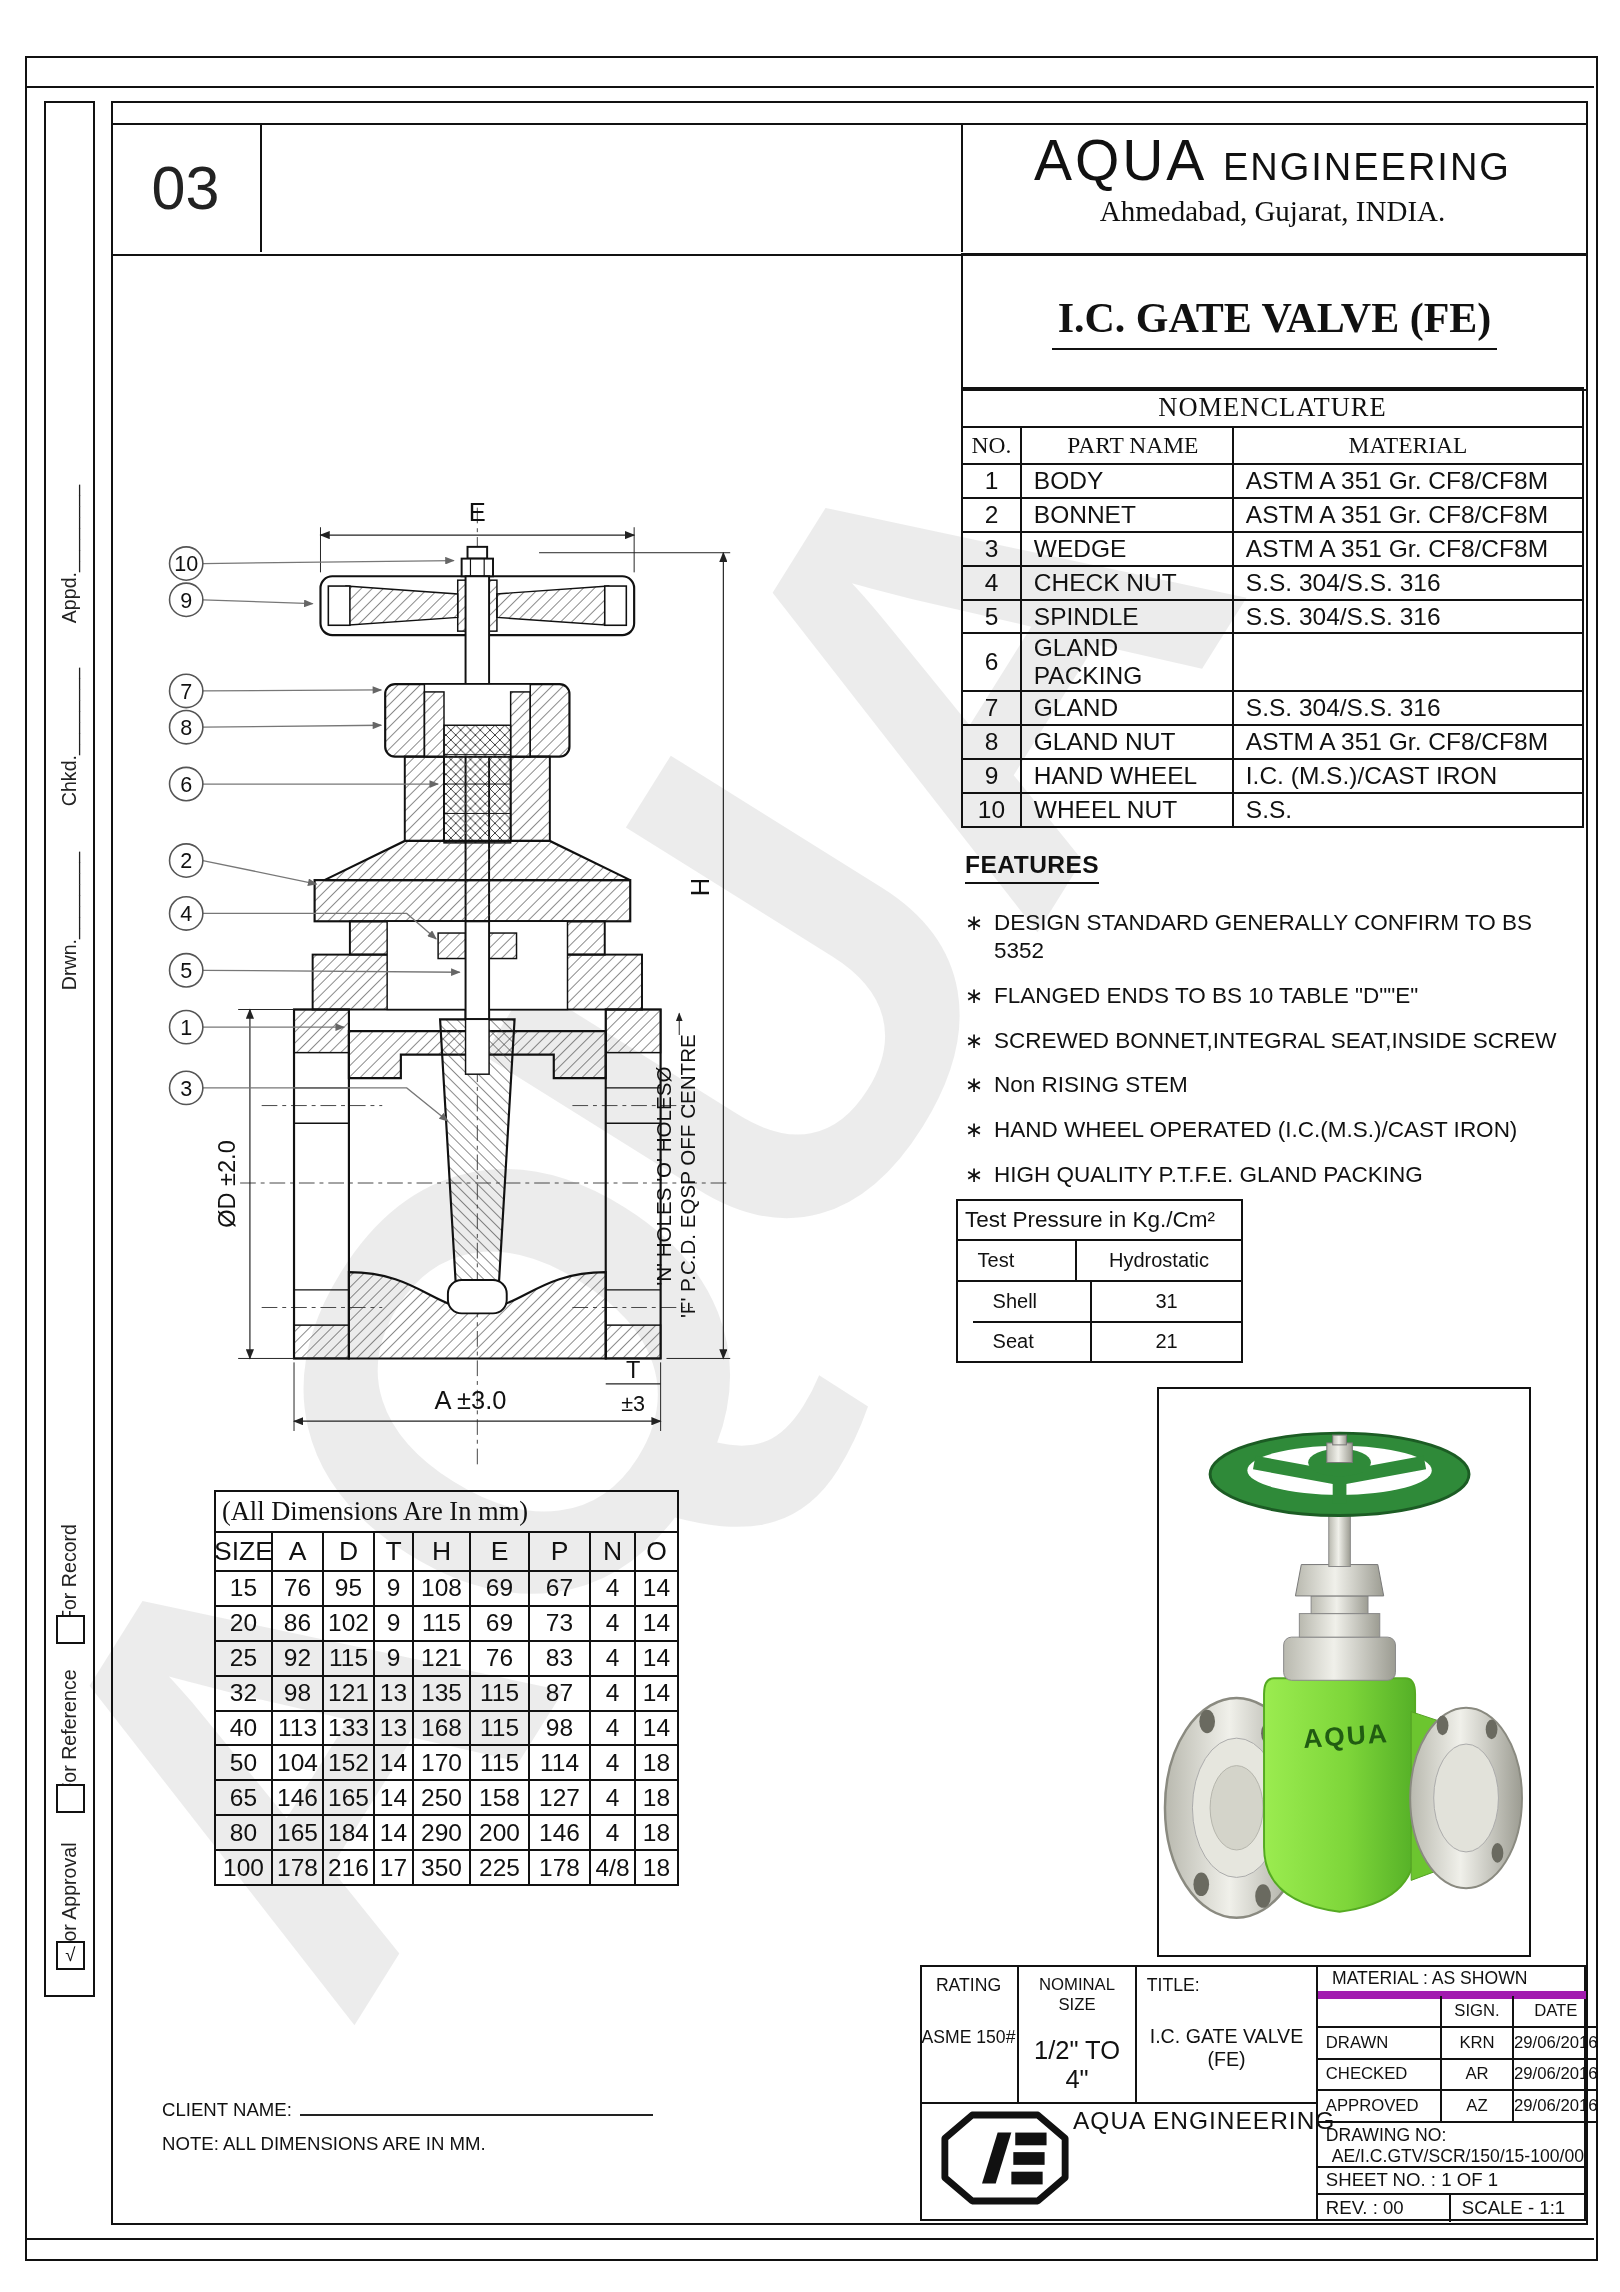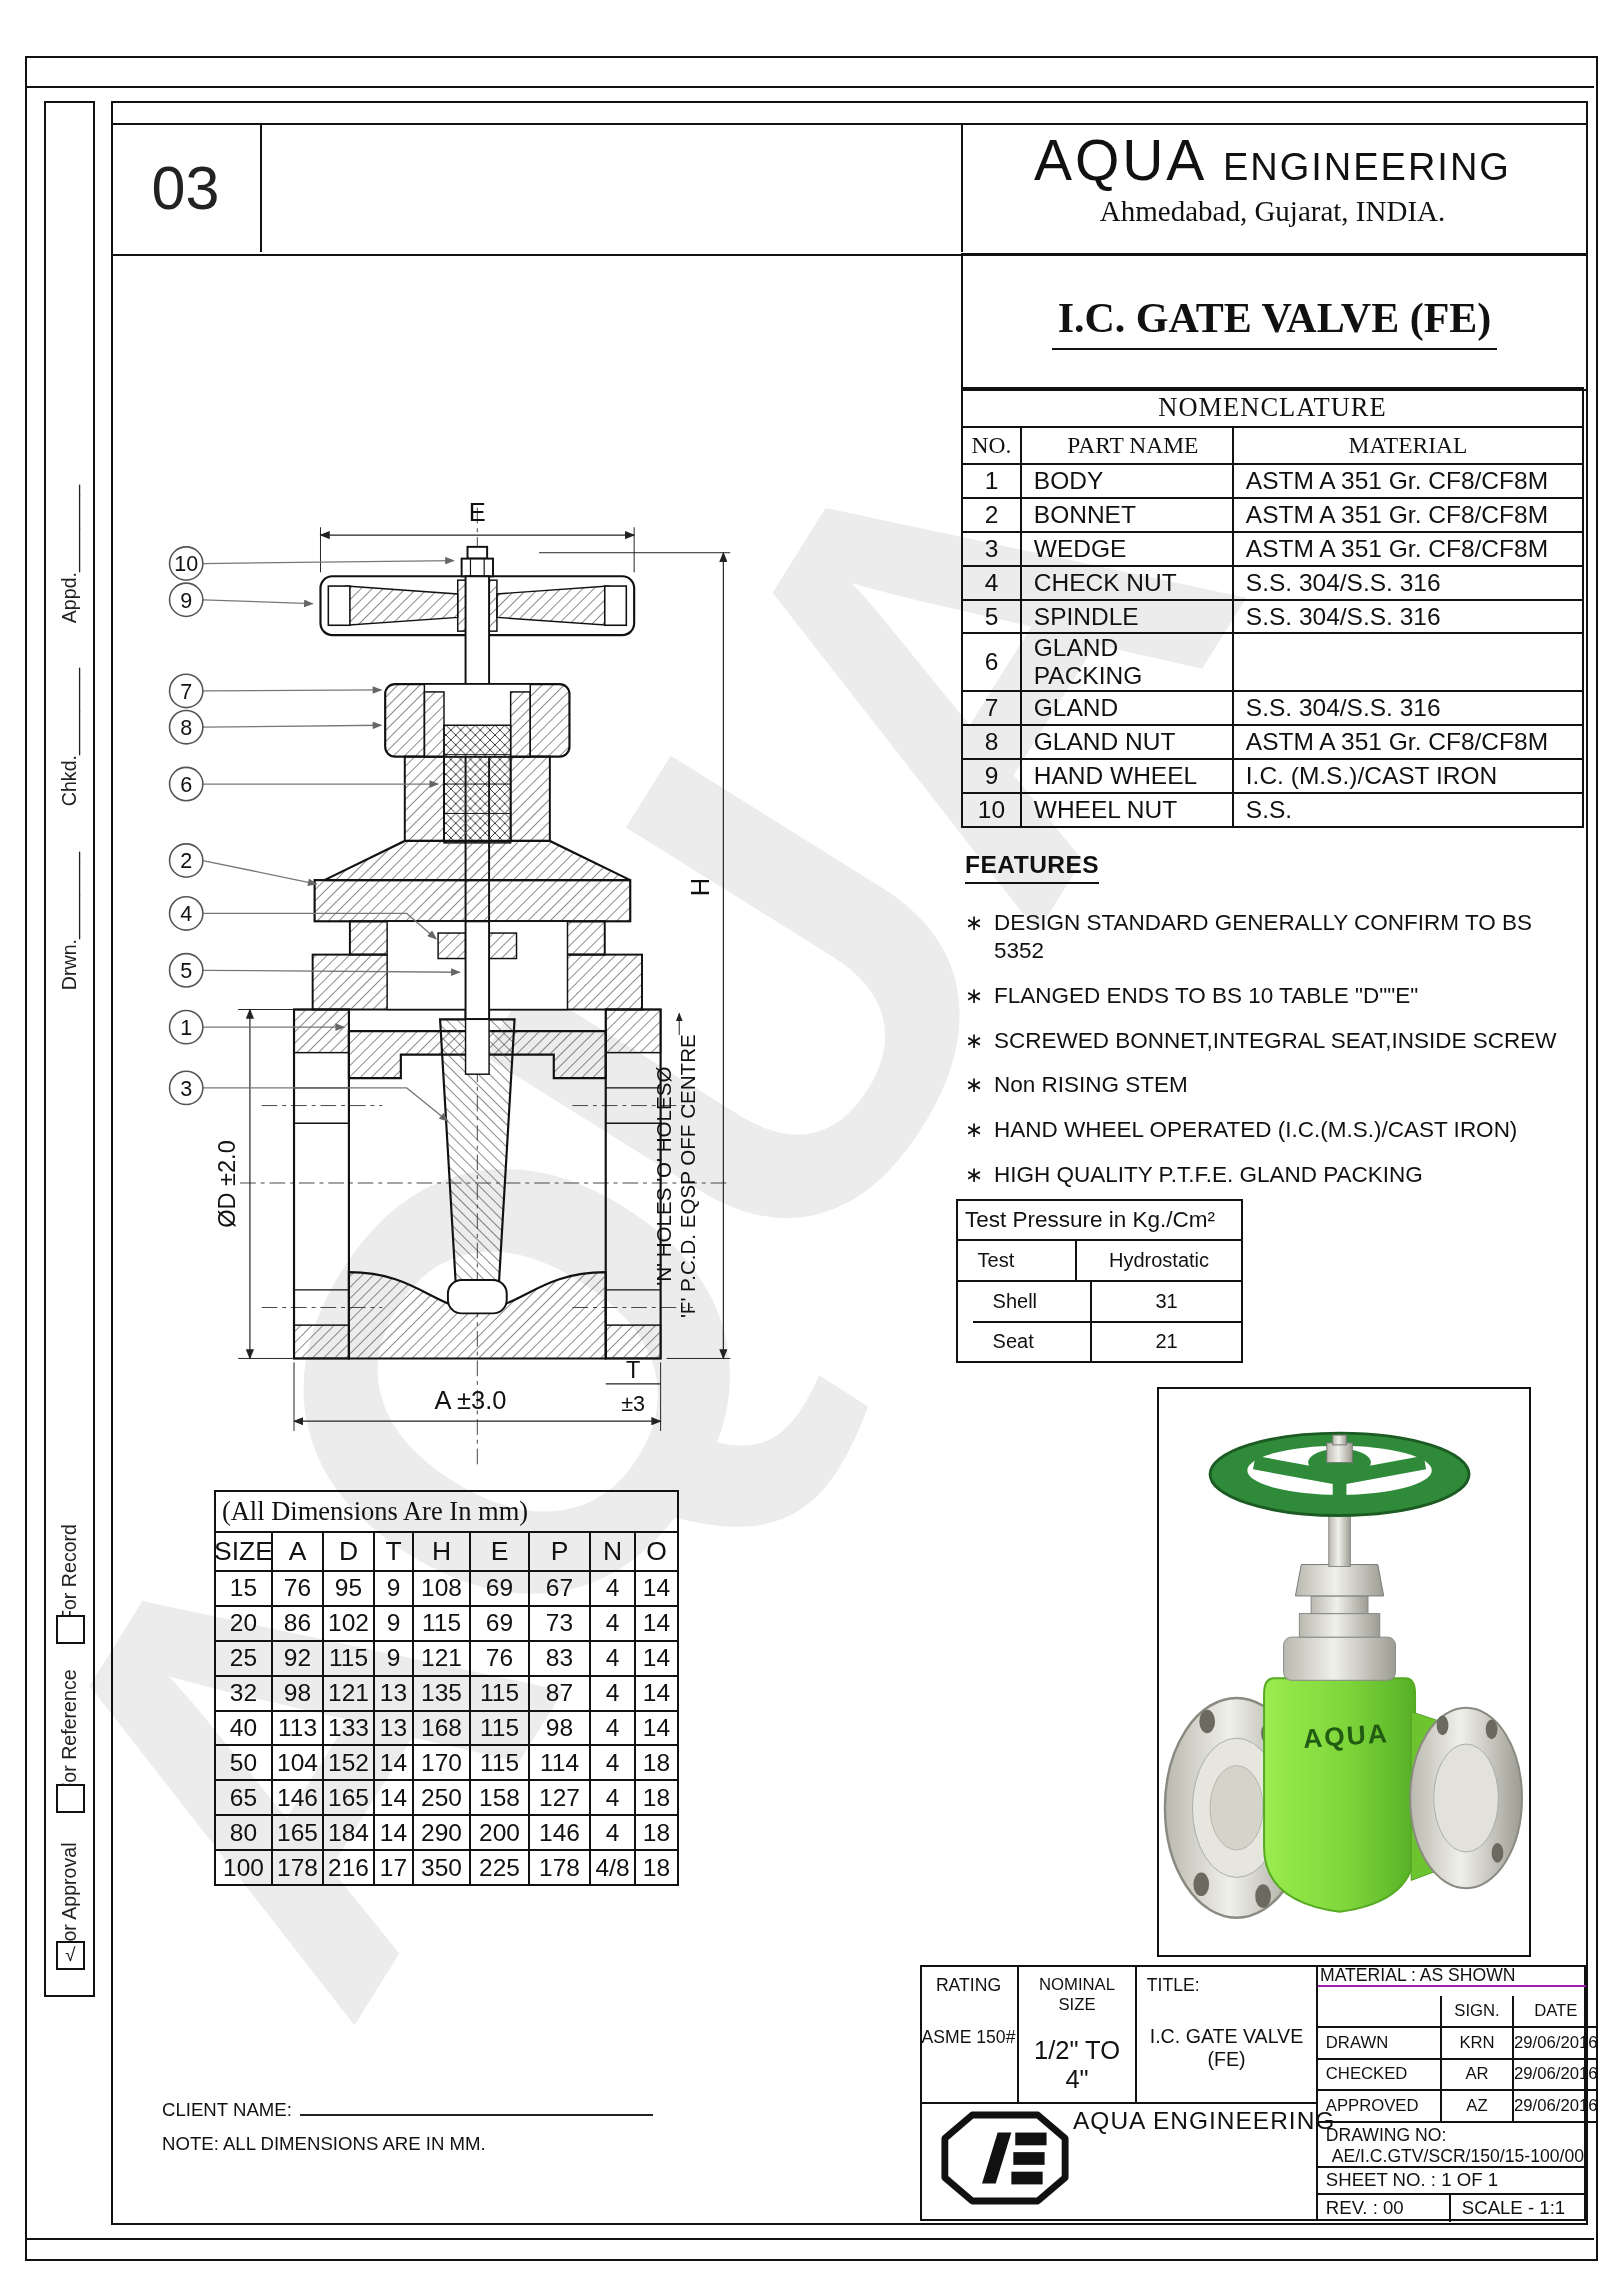--- a/index.html
+++ b/index.html
@@ -79,22 +79,22 @@
   .photo-box{left:1157px;top:1387px;width:370px;height:566px;border:2.5px solid #111;background:#fff;z-index:2;}
   
   .tb{z-index:3;box-sizing:border-box;}
   .tb-outer{left:920px;top:1965px;width:666px;height:256px;border:2.5px solid #111;background:transparent;}
   .tb-cell-label{font-size:16.7px;}
   .tb-rating{left:920px;top:1965px;width:99px;height:137px;border-right:2px solid #111;}
   .tb-nominal{left:1019px;top:1965px;width:118px;height:137px;border-right:2px solid #111;}
   .tb-title{left:1137px;top:1965px;width:179px;height:137px;}
   .tb-hdiv{left:920px;top:2102px;width:396px;height:0;border-top:2px solid #111;}
   .tb-vdiv{left:1316px;top:1965px;width:0;height:256px;border-left:2px solid #111;}
-  .tb-material{left:1318px;top:1965px;width:268px;height:22px;border-bottom:2px solid #a21caf;
-               display:flex;align-items:center;padding-left:2px;font-size:17.6px;box-sizing:border-box;}
+  .tb-material{left:1318px;top:1965px;width:268px;height:34px;border-bottom:8px solid #a21caf;
+               display:flex;align-items:center;padding-left:14px;font-size:17.6px;box-sizing:border-box;}
   .signtbl{left:1318px;top:1996px;width:268px;height:127px;display:grid;
            grid-template-columns:124px 72px 1fr;grid-auto-rows:1fr;font-size:16.7px;}
   .sg{border-right:2px solid #111;border-bottom:2px solid #111;display:flex;align-items:center;box-sizing:border-box;}
   .sg.role{padding-left:7.8px;}
   .sg.ctr{justify-content:center;}
   .sg.last{border-right:none;}
   .tb-drawno{left:1318px;top:2123px;width:268px;height:45px;border-bottom:2px solid #111;box-sizing:border-box;
              font-size:17.6px;padding:2px 0 0 7.8px;line-height:20.6px;}
   .tb-sheet{left:1318px;top:2168px;width:268px;height:26.5px;border-bottom:2px solid #111;box-sizing:border-box;
             display:flex;align-items:center;padding-left:7.8px;font-size:18.6px;}

